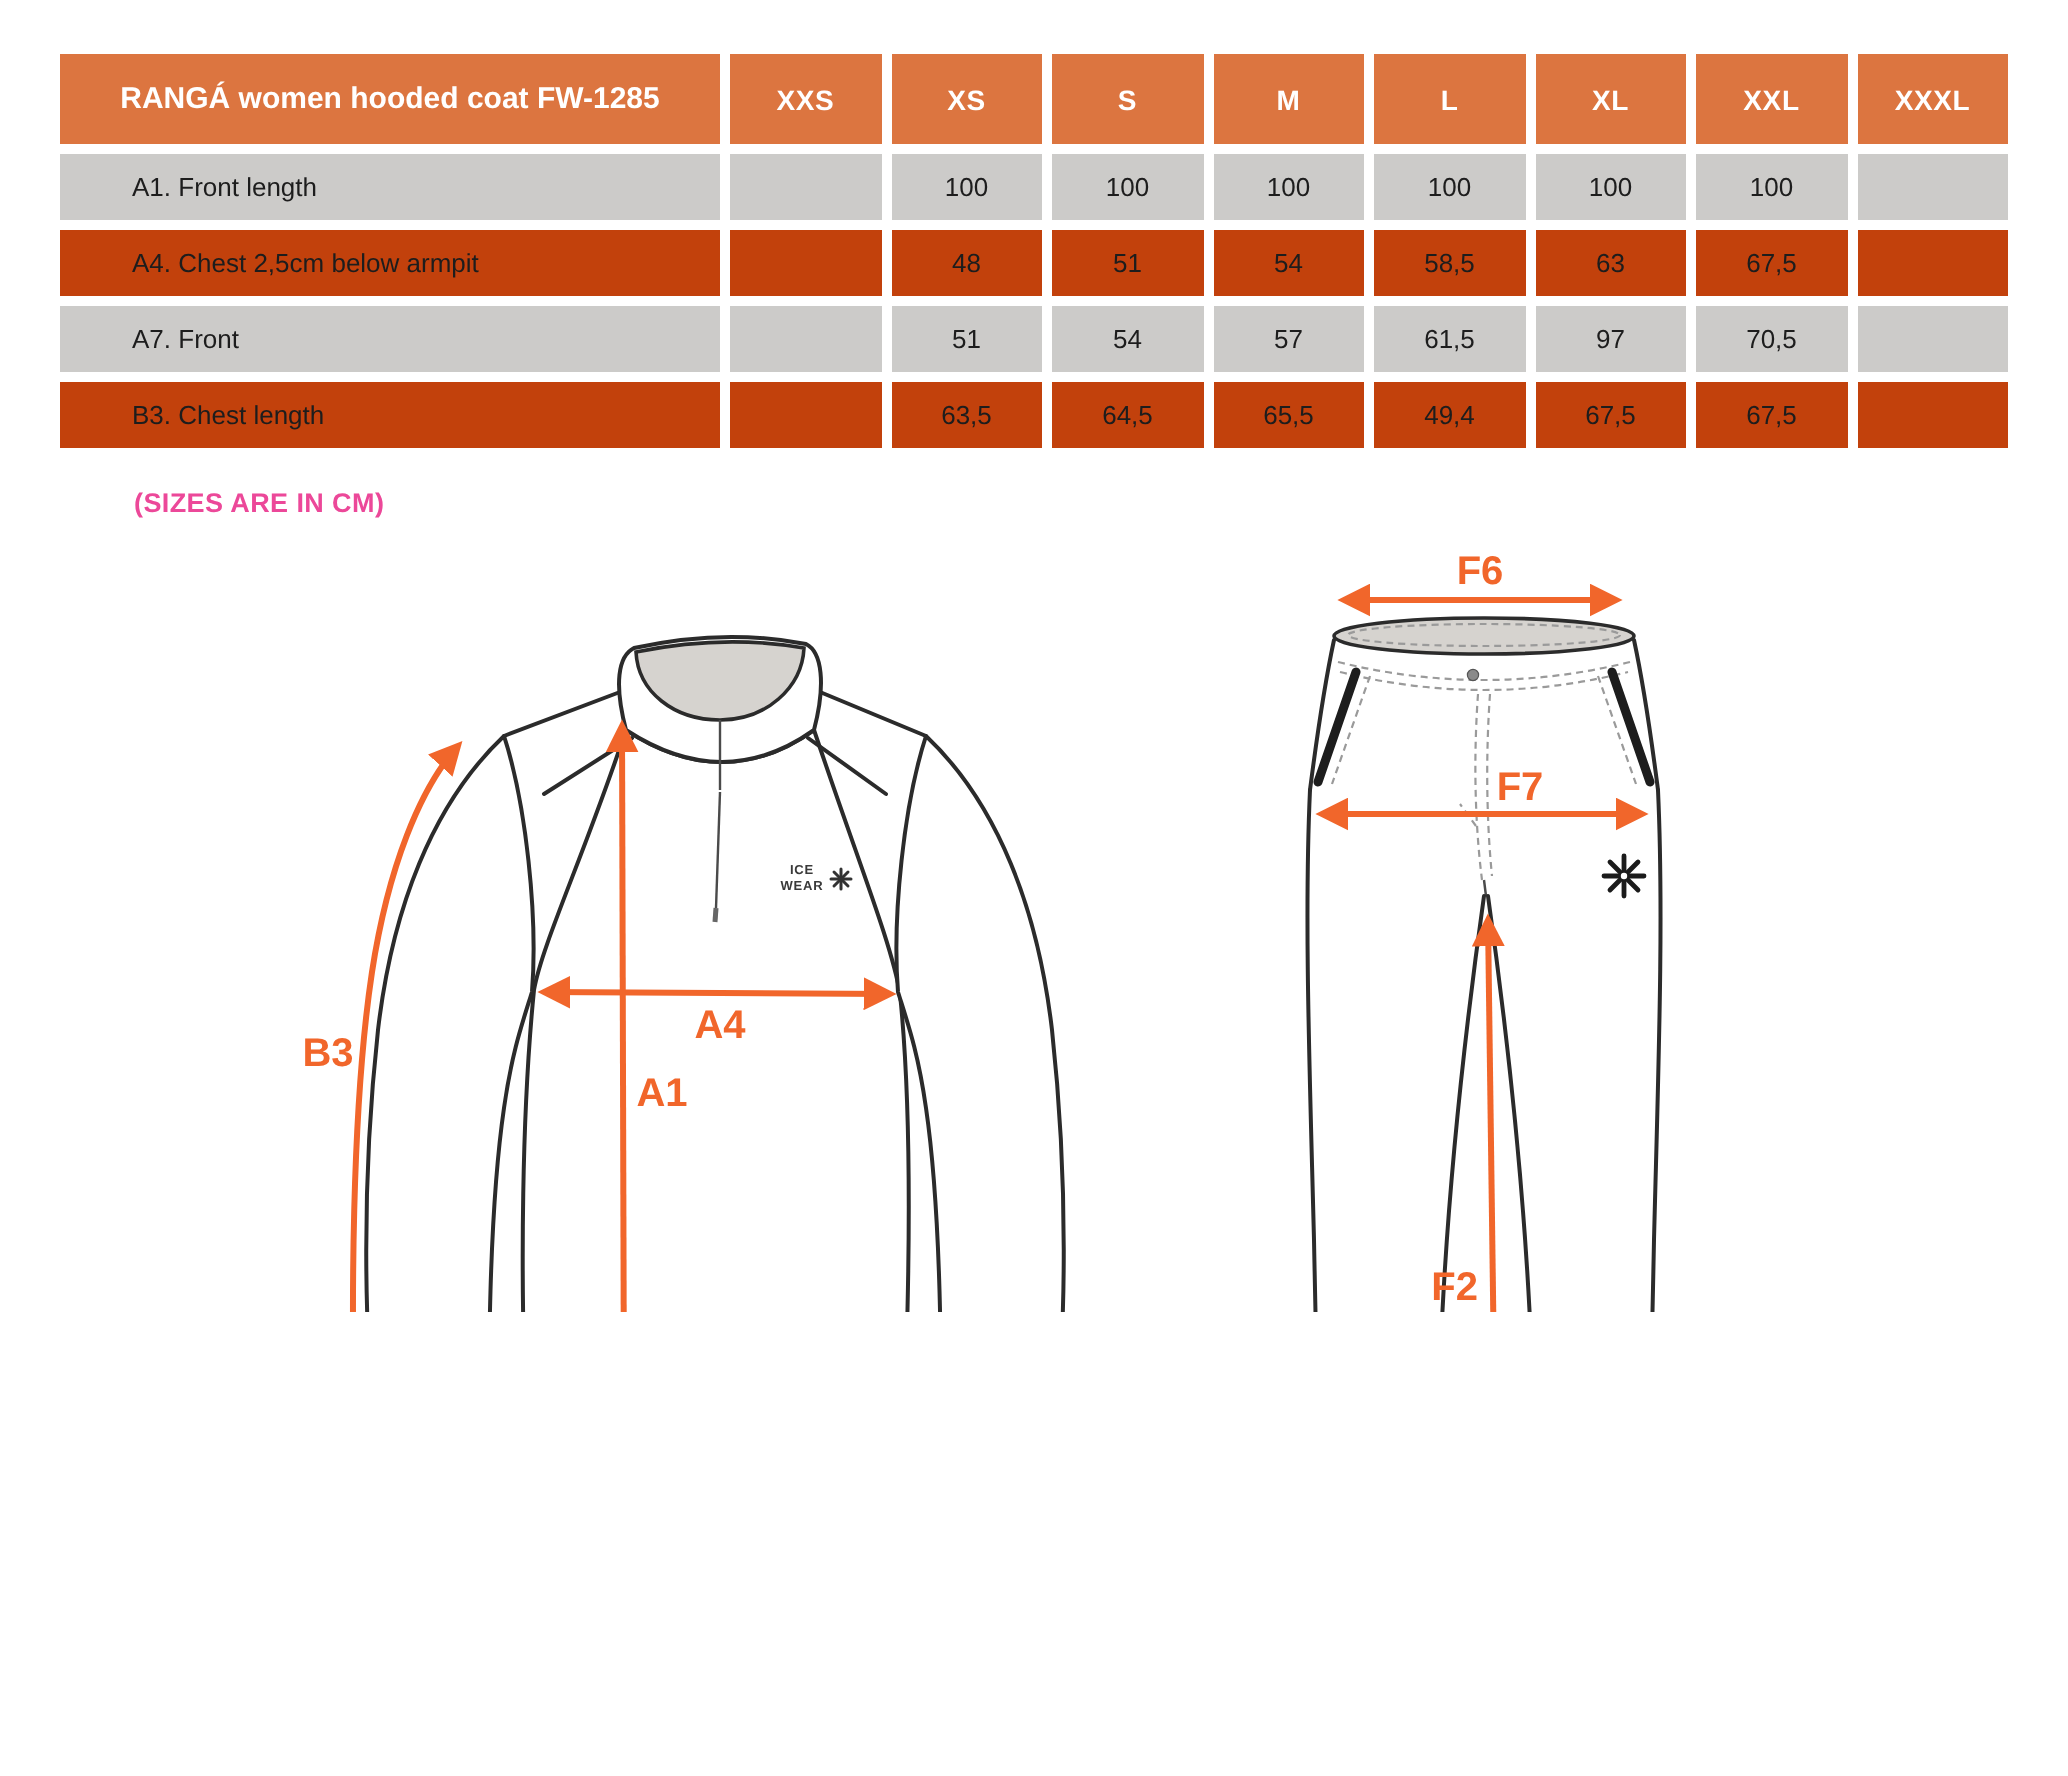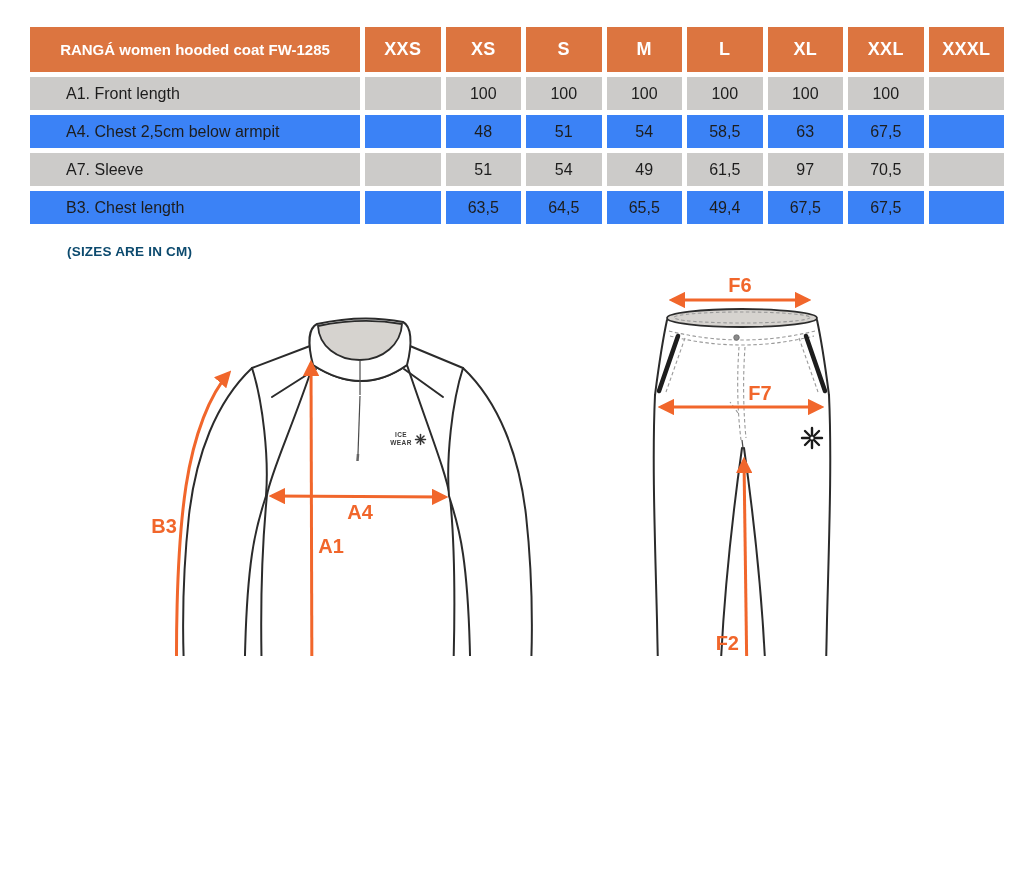--- a/index.html
+++ b/index.html
@@ -6,29 +6,29 @@
   body{font-family:"Liberation Sans",sans-serif;}
   .stage{position:relative;width:1034px;height:656px;background:#fff;overflow:hidden;text-decoration:underline;}
 
   
   .size-table{
     position:absolute;left:30px;top:27px;width:974px;
     display:grid;grid-template-columns:330px repeat(8,1fr);
     grid-template-rows:45px repeat(4,33px);gap:5px;
   }
   .cell{display:flex;align-items:center;justify-content:center;
-        font-size:16px;color:#1d1d1d;white-space:nowrap;}
+        font-size:13px;color:#1d1d1d;white-space:nowrap;}
   .head{background:#DC7540;color:#ffffff;font-weight:bold;}
   .title-cell{font-size:15px;padding:0 10px;}
-  .sz{font-size:18px;letter-spacing:.3px;}
+  .sz{font-size:14px;letter-spacing:.3px;}
   .lab{justify-content:flex-start;padding-left:36px;}
   .dark{background:#CCCBC9;}
-  .light{background:#3b82f6;}
-
-  .units-note{position:absolute;left:67px;top:244px;color:#0c4a6e;
+  .light{background:#c2410c;}
+
+  .units-note{position:absolute;left:67px;top:244px;color:#ec4899;
               font-size:13.5px;font-weight:bold;letter-spacing:.2px;}
 
   
   .diagrams{position:absolute;left:0;top:270px;}
   .ln{fill:none;stroke:#2b2b2b;stroke-width:2;stroke-linejoin:round;stroke-linecap:round;}
   .fillw{fill:#ffffff;stroke:#2b2b2b;stroke-width:2;stroke-linejoin:round;}
   .grey{fill:#D6D3CF;stroke:#2b2b2b;stroke-width:1.8;}
   .thin{fill:none;stroke:#4a4a4a;stroke-width:1.2;}
   .dash{fill:none;stroke:#9a9a9a;stroke-width:1.1;stroke-dasharray:3.5 2.5;}
   .thick{fill:none;stroke:#1d1d1d;stroke-width:4.5;stroke-linecap:round;}
@@ -68,25 +68,25 @@
     <div class="cell light lab">A4. Chest 2,5cm below armpit</div>
     <div class="cell light"></div>
     <div class="cell light">48</div>
     <div class="cell light">51</div>
     <div class="cell light">54</div>
     <div class="cell light">58,5</div>
     <div class="cell light">63</div>
     <div class="cell light">67,5</div>
     <div class="cell light"></div>
 
-    <div class="cell dark lab">A7. Sleeve</div>
+    <div class="cell dark lab">A7. Front</div>
     <div class="cell dark"></div>
     <div class="cell dark">51</div>
     <div class="cell dark">54</div>
-    <div class="cell dark">49</div>
+    <div class="cell dark">57</div>
     <div class="cell dark">61,5</div>
     <div class="cell dark">97</div>
     <div class="cell dark">70,5</div>
     <div class="cell dark"></div>
 
     <div class="cell light lab">B3. Chest length</div>
     <div class="cell light"></div>
     <div class="cell light">63,5</div>
     <div class="cell light">64,5</div>
     <div class="cell light">65,5</div>

